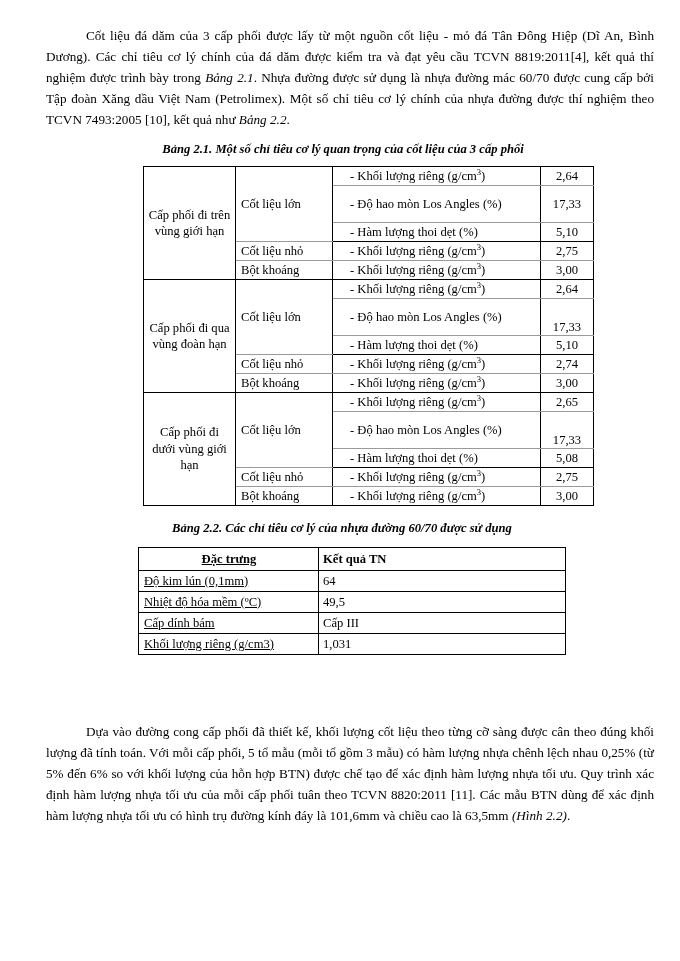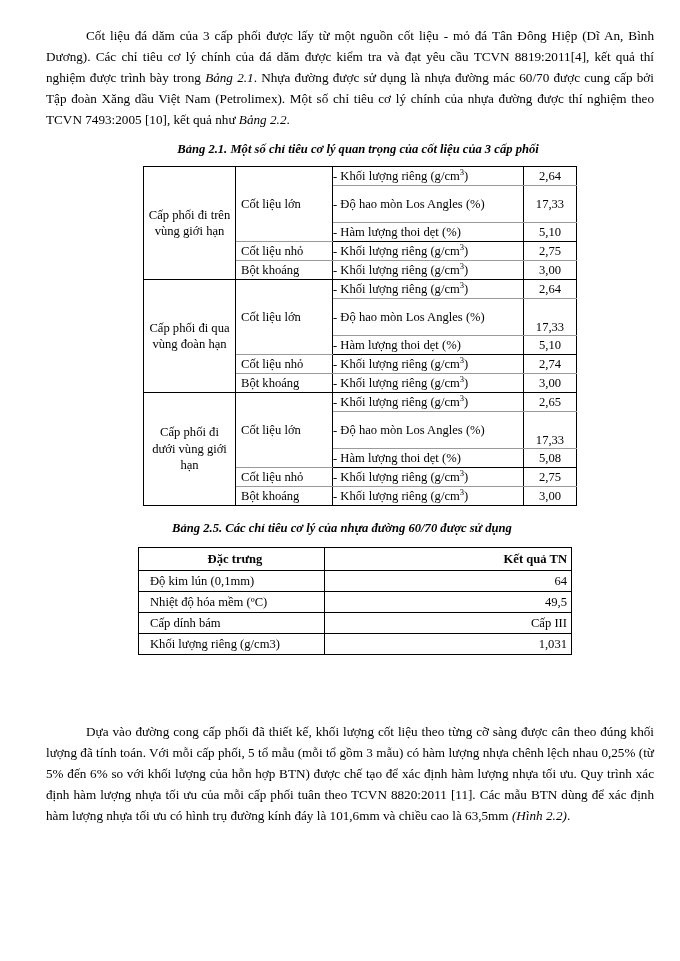--- a/index.html
+++ b/index.html
@@ -49,21 +49,21 @@
   }
   .tbl-caption {
     position: absolute;
     font-size: 12.6px;
     font-weight: bold;
     font-style: italic;
     text-align: center;
     color: #000;
   }
   #cap-21 {
-    left: 158px;
+    left: 143px;
     top: 142px;
     width: 400px;
   }
   #cap-22 {
     left: 138px;
     top: 521px;
     width: 408px;
   }
   table {
     position: absolute;
@@ -80,36 +80,36 @@
   }
   
   #table-21 {
     left: 143px;
     top: 166px;
     width: 400px;
     table-layout: fixed;
   }
   #table-21 .c-group { width: 83px; text-align: center; }
   #table-21 .c-agg   { width: 87px; text-align: left; padding-left: 5px; }
-  #table-21 .c-prop  { width: 186px; text-align: left; padding-left: 0; }
+  #table-21 .c-prop  { width: 186px; text-align: left; padding-left: 17px; }
   #table-21 .c-val   { width: 44px; text-align: center; }
   #table-21 tr.r-tall td { height: 36px; }
   #table-21 tr.r-norm td { height: 18px; }
   #table-21 td.thin-b { border-bottom: 1px solid #9a9a9a; }
   #table-21 td.grp-sep-top { border-top: 1.6px solid #000; }
   .sup { font-size: 8.6px; vertical-align: super; line-height: 0; }
   
   #table-22 {
     left: 138px;
     top: 547px;
     width: 408px;
     table-layout: fixed;
   }
-  #table-22 .c-feat { width: 170px; text-align: left; padding-left: 11px; }
-  #table-22 .c-res  { width: 238px; text-align: right; margin-top: 12px; }
+  #table-22 .c-feat { width: 170px; text-align: left; padding-left: 5px; text-decoration: underline; }
+  #table-22 .c-res  { width: 238px; text-align: left; margin-top: 12px; }
   #table-22 th { font-weight: bold; text-align: center; height: 22px; }
   #table-22 td { height: 20px; }
 </style>
 </head>
 <body>
 
 <div class="page">
 
   <p class="para" id="para-intro"><span class="ind"></span><span>Cốt liệu đá dăm của 3 cấp phối được lấy từ một nguồn cốt liệu - mỏ đá Tân Đông Hiệp (Dĩ An, Bình Dương). Các chỉ tiêu cơ lý chính của đá dăm được kiểm tra và đạt yêu cầu TCVN 8819:2011[4], kết quả thí nghiệm được trình bày trong </span><em>Bảng 2.1</em><span>. Nhựa đường được sử dụng là nhựa đường mác 60/70 được cung cấp bởi Tập đoàn Xăng dầu Việt Nam (Petrolimex). Một số chỉ tiêu cơ lý chính của nhựa đường được thí nghiệm theo TCVN 7493:2005 [10], kết quả như </span><em>Bảng 2.2</em><span>.</span></p>
 
@@ -188,21 +188,21 @@
         <td class="c-val thin-b">2,75</td>
       </tr>
       <tr class="r-norm">
         <td class="c-agg">Bột khoáng</td>
         <td class="c-prop"><span>- Khối lượng riêng (g/cm</span><span class="sup">3</span><span>)</span></td>
         <td class="c-val">3,00</td>
       </tr>
     </tbody>
   </table>
 
-  <div class="tbl-caption" id="cap-22">Bảng 2.5. Các chỉ tiêu cơ lý của nhựa đường 60/70 được sử dụng</div>
+  <div class="tbl-caption" id="cap-22">Bảng 2.2. Các chỉ tiêu cơ lý của nhựa đường 60/70 được sử dụng</div>
 
   <table id="table-22">
     <thead>
       <tr>
         <th class="c-feat" style="text-align:center;">Đặc trưng</th>
         <th class="c-res">Kết quả TN</th>
       </tr>
     </thead>
     <tbody>
       <tr>

